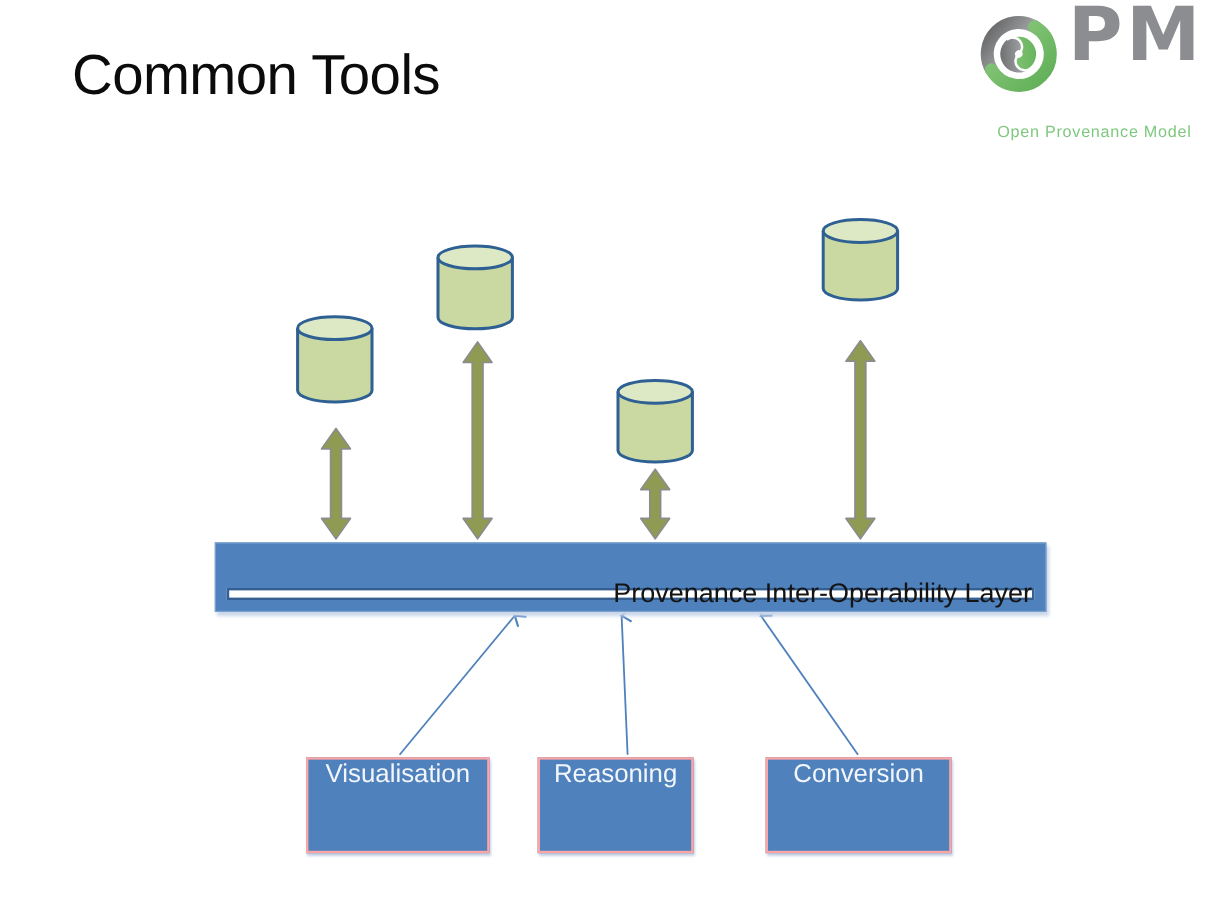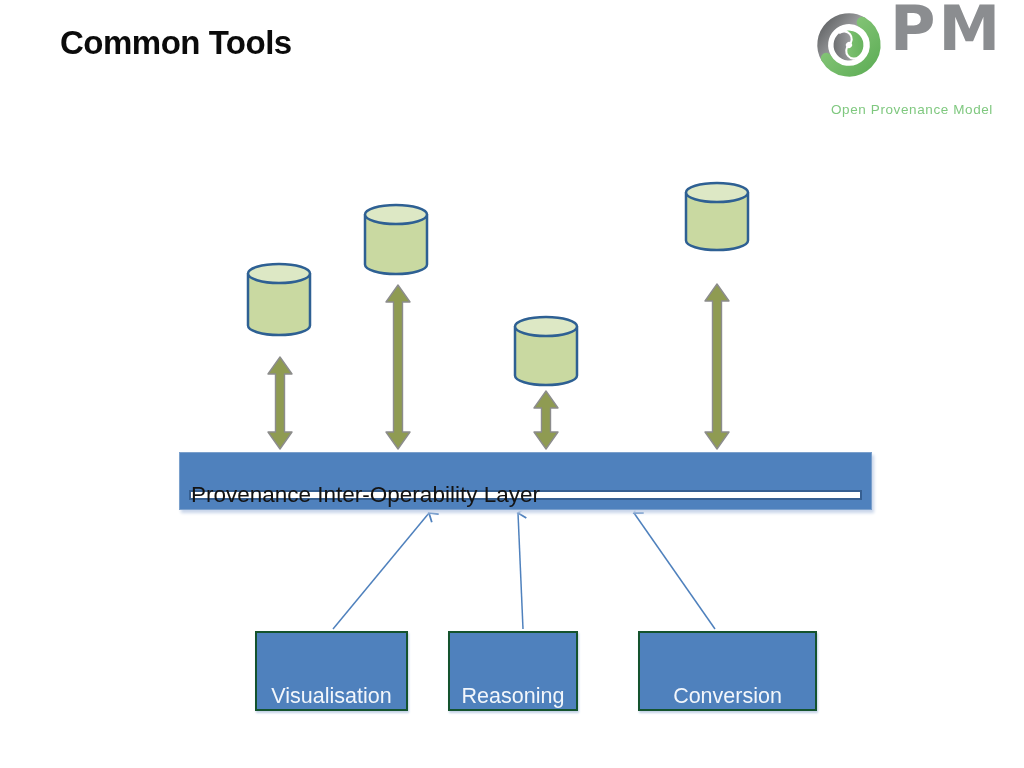--- a/index.html
+++ b/index.html
@@ -1,21 +1,21 @@
 <!DOCTYPE html>
 <html><head>
 <meta charset="utf-8">
 <style>
   html,body{margin:0;padding:0;background:#fff;}
   .slide{
     position:relative;width:1024px;height:768px;background:#ffffff;
     font-family:"Liberation Sans",sans-serif;overflow:hidden;
   }
   .slide-title{
-    position:absolute;left:60px;top:24px;font-size:33px;font-weight:700;
+    position:absolute;left:60px;top:34px;font-size:47px;font-weight:400;
     color:#0b0b0b;letter-spacing:-0.5px;
   }
   
   .logo{position:absolute;left:812px;top:6px;width:208px;height:102px;}
   .logo-swirl{position:absolute;left:2px;top:4px;}
   .logo-pm{
     position:absolute;left:78px;top:-14px;font-size:62px;font-weight:700;
     font-family:"DejaVu Sans",sans-serif;color:#8b8d90;letter-spacing:3px;
   }
   .logo-sub{
@@ -31,34 +31,34 @@
   .conn{stroke:#4f81bd;stroke-width:1.5;fill:none;}
   
   .layer-bar{
     position:absolute;left:179px;top:452px;width:693px;height:58px;
     background:#4f81bd;border:1px solid #7ba0cc;box-sizing:border-box;
     box-shadow:2px 3px 3px #c9d6ea;
   }
   .layer-inner{
     position:absolute;left:9px;top:9px;right:9px;bottom:9px;
     background:#ffffff;border:2px solid #365f91;
-    display:flex;align-items:center;justify-content:flex-start;margin-top:28px;
+    display:flex;align-items:center;justify-content:flex-end;margin-top:28px;
   }
   .layer-label{font-size:22.5px;color:#141414;}
   
   .tool-box{
     position:absolute;top:631px;height:80px;box-sizing:border-box;
-    background:#4f81bd;border:2px solid #14532d;
-    display:flex;align-items:flex-end;justify-content:center;
+    background:#4f81bd;border:2px solid #fca5a5;
+    display:flex;align-items:flex-start;justify-content:center;
     box-shadow:1px 2px 2px #c2d1e6;
   }
   .tool-label{color:#f2f6fb;font-size:21.5px;}
   .tool-1{left:255px;width:153px;}
   .tool-2{left:448px;width:130px;}
-  .tool-3{left:638px;width:179px;}
+  .tool-3{left:638px;width:155px;}
 </style>
 </head>
 <body>
 
 <div class="slide">
 
   <div class="slide-title">Common Tools</div>
 
   <div class="logo">
     <svg class="logo-swirl" width="70" height="70" viewBox="0 0 68 68">

